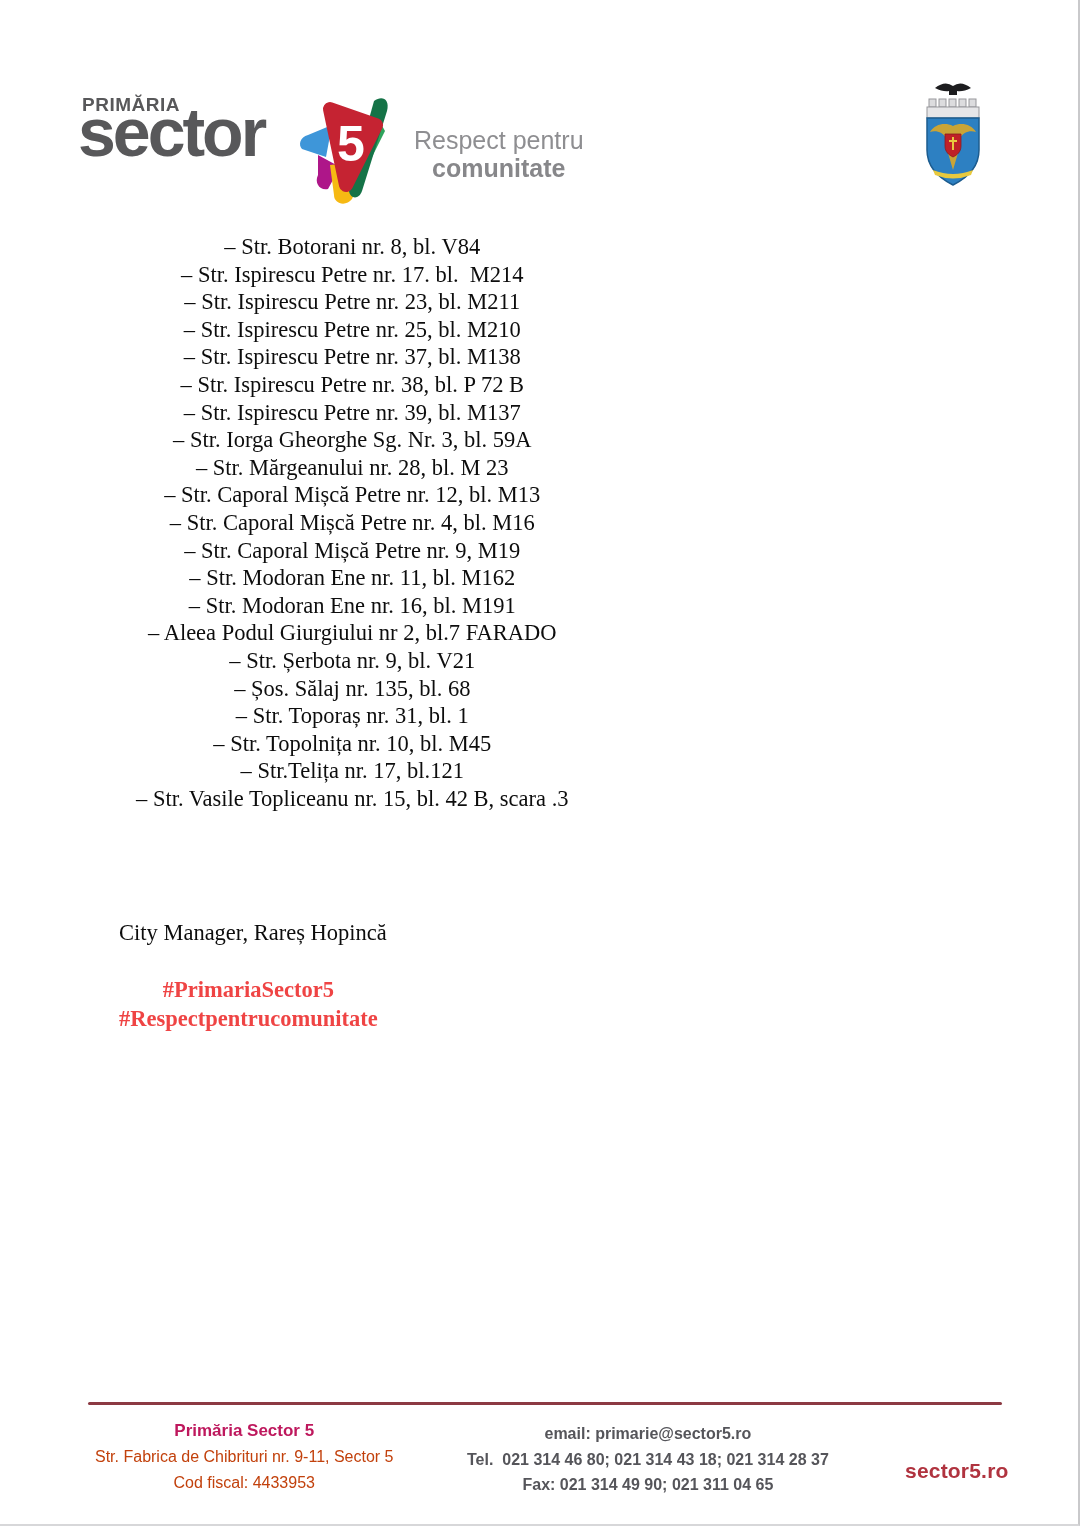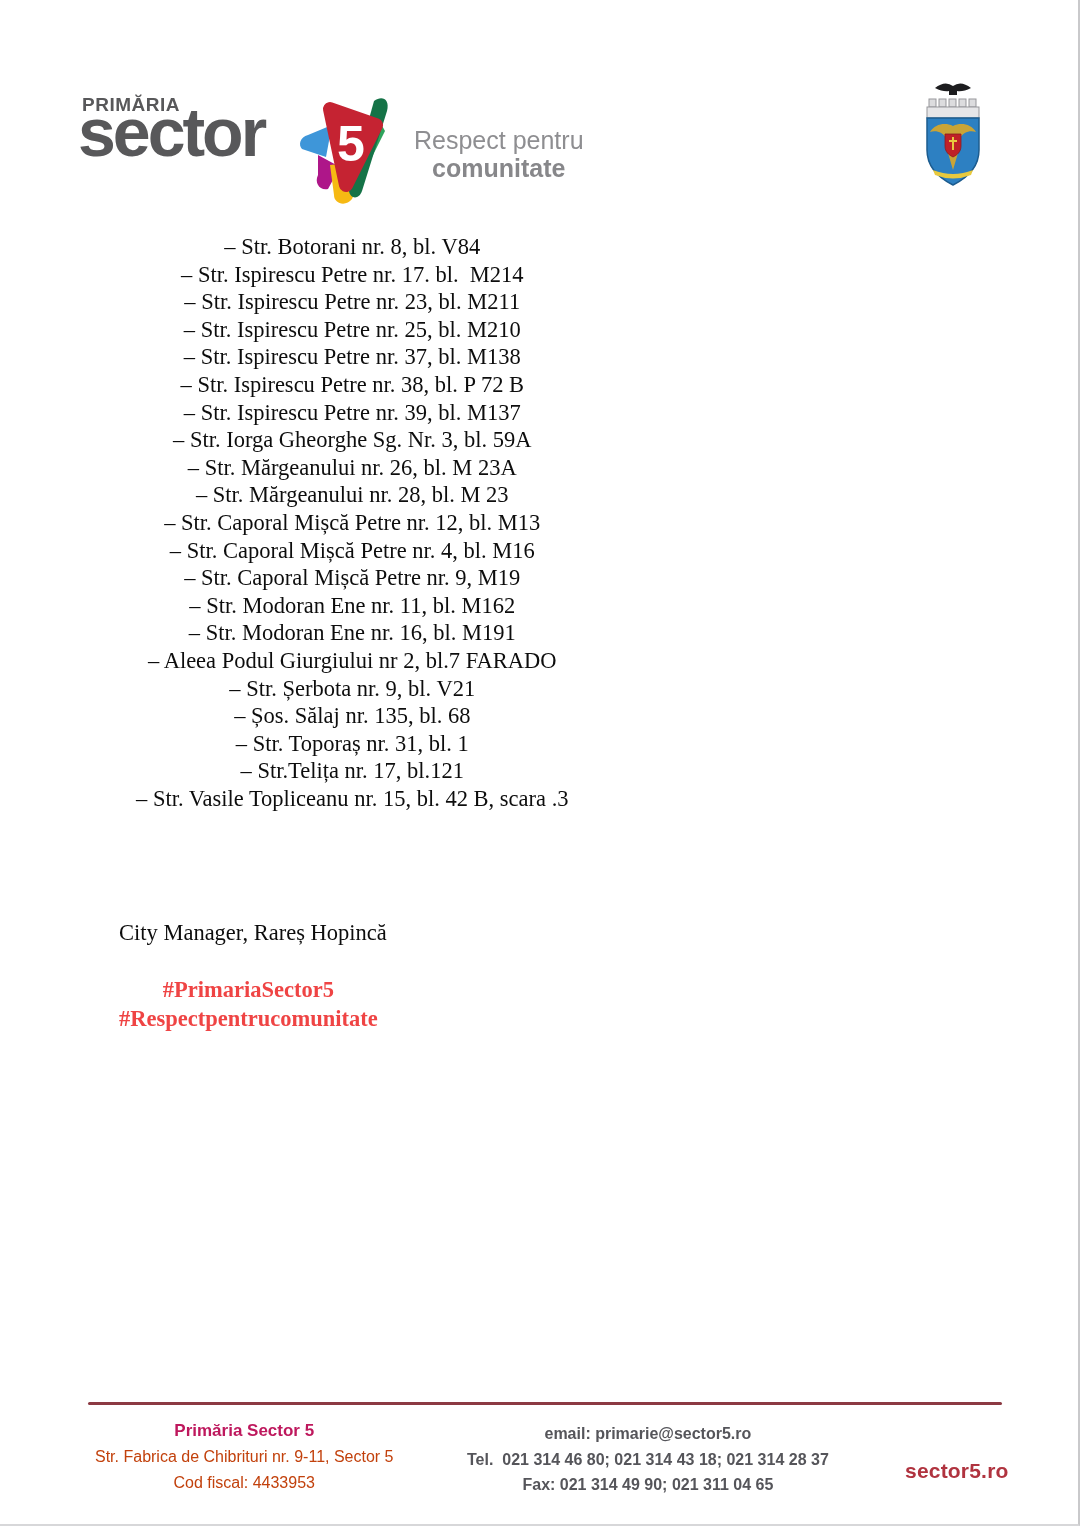--- a/index.html
+++ b/index.html
@@ -118,31 +118,31 @@
 
   <ul class="doc-list">
     <li>– Str. Botorani nr. 8, bl. V84</li>
     <li>– Str. Ispirescu Petre nr. 17. bl.  M214</li>
     <li>– Str. Ispirescu Petre nr. 23, bl. M211</li>
     <li>– Str. Ispirescu Petre nr. 25, bl. M210</li>
     <li>– Str. Ispirescu Petre nr. 37, bl. M138</li>
     <li>– Str. Ispirescu Petre nr. 38, bl. P 72 B</li>
     <li>– Str. Ispirescu Petre nr. 39, bl. M137</li>
     <li>– Str. Iorga Gheorghe Sg. Nr. 3, bl. 59A</li>
-    <li>– Str. Mărgeanului nr. 26, bl. M 23A</li>
     <li>– Str. Mărgeanului nr. 28, bl. M 23</li>
     <li>– Str. Caporal Mișcă Petre nr. 12, bl. M13</li>
     <li>– Str. Caporal Mișcă Petre nr. 4, bl. M16</li>
     <li>– Str. Caporal Mișcă Petre nr. 9, M19</li>
     <li>– Str. Modoran Ene nr. 11, bl. M162</li>
     <li>– Str. Modoran Ene nr. 16, bl. M191</li>
     <li>– Aleea Podul Giurgiului nr 2, bl.7 FARADO</li>
     <li>– Str. Șerbota nr. 9, bl. V21</li>
     <li>– Șos. Sălaj nr. 135, bl. 68</li>
     <li>– Str. Toporaș nr. 31, bl. 1</li>
+    <li>– Str. Topolnița nr. 10, bl. M45</li>
     <li>– Str.Telița nr. 17, bl.121</li>
     <li>– Str. Vasile Topliceanu nr. 15, bl. 42 B, scara .3</li>
   </ul>
 
   <p class="signature">City Manager, Rareș Hopincă</p>
 
   <div class="hashtags">
     <p>#PrimariaSector5</p>
     <p>#Respectpentrucomunitate</p>
   </div>

